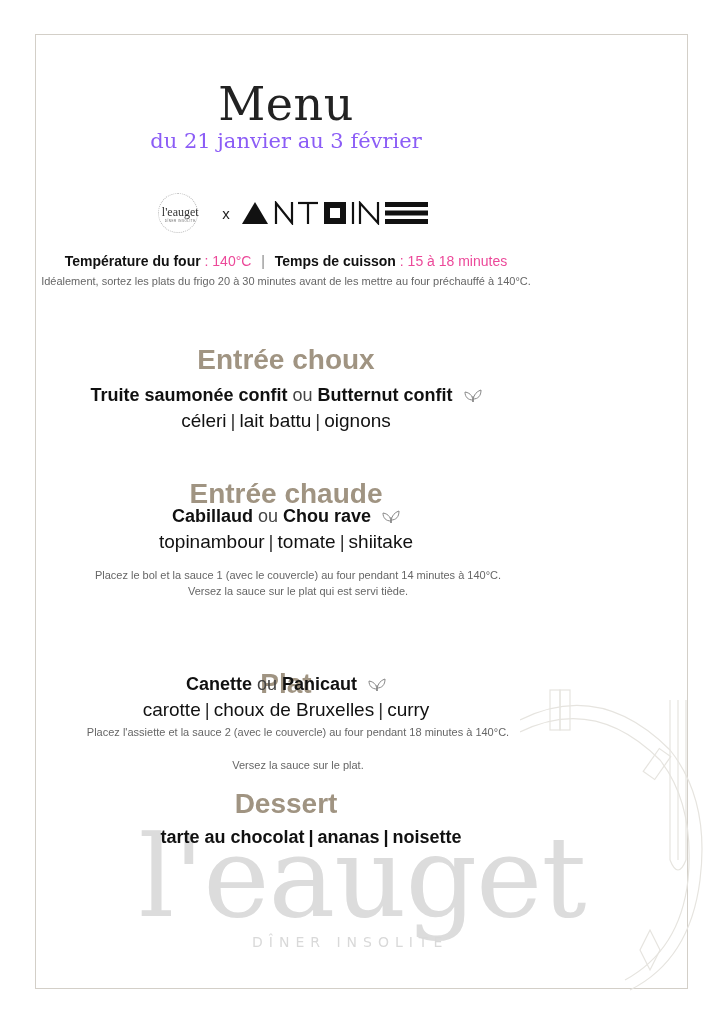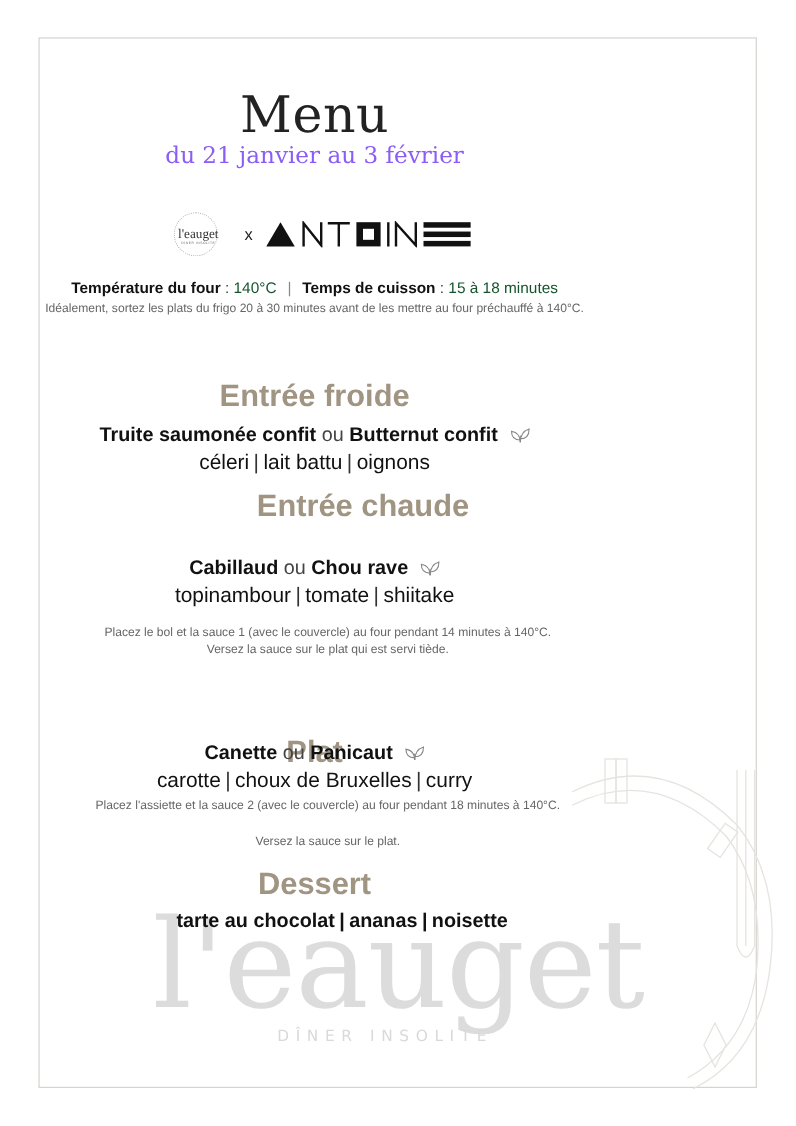--- a/index.html
+++ b/index.html
@@ -13,21 +13,21 @@
   .logos { top: 193px; height: 40px; display: flex; justify-content: center; align-items: center; }
   .leauget-logo { position: relative; width: 60px; height: 40px; display: flex; align-items: center; justify-content: center; margin-left: 6px; }
   .leauget-logo .ring { position: absolute; left: 8px; top: 0; width: 40px; height: 40px; border: 1.5px dotted #bbb; border-radius: 50%; box-sizing: border-box; }
   .leauget-logo .txt { position: relative; font-family: "Liberation Serif", serif; font-size: 12px; color: #333; top: -1px; }
   .leauget-logo .sub { position: absolute; font-family: "Liberation Sans", sans-serif; font-size: 3px; color: #666; top: 26px; letter-spacing: 0.5px; }
   .x-sep { font-family: "Liberation Sans", sans-serif; font-size: 15px; color: #222; margin: 0 12px 0 12px; }
   .antoine { display: flex; align-items: center; height: 24px; }
 
   .oven-line { top: 253px; font-size: 14px; color: #111; }
   .oven-line b { font-weight: bold; }
-  .oven-line .light { color: #14532d; font-weight: normal; margin-top: 40px; }
+  .oven-line .light { color: #ec4899; font-weight: normal; margin-top: 40px; }
   .oven-line .pipe { color: #888; margin: 0 6px; }
   .hint { top: 275px; font-size: 11px; color: #666; }
 
   .sec-title { font-family: "Liberation Sans", sans-serif; font-weight: bold; font-size: 28px; color: #a09482; line-height: 32px; }
   .dishes { font-size: 18px; color: #111; line-height: 24px; text-align: center; }
   .dishes b { font-weight: bold; }
   .dishes .ou { font-weight: normal; color: #444; }
   .leaf { display: inline-block; vertical-align: middle; margin-left: 6px; }
   .ingr { font-size: 19px; color: #111; line-height: 24px; }
   .ingr .bar { color: #333; margin: 0 4px; }
@@ -91,38 +91,38 @@
 
 <div class="center oven-line">
   <b>Température du four</b>
   <span class="light">: 140°C</span>
   <span class="pipe">|</span>
   <b>Temps de cuisson</b>
   <span class="light">: 15 à 18 minutes</span>
 </div>
 <div class="center hint">Idéalement, sortez les plats du frigo 20 à 30 minutes avant de les mettre au four préchauffé à 140°C.</div>
 
-<div class="center sec-title" style="top:344px;">Entrée froide</div>
+<div class="center sec-title" style="top:344px;">Entrée choux</div>
 <div class="center dishes" style="top:383px;">
   <b>Truite saumonée confit</b>
   <span class="ou">ou</span>
   <b>Butternut confit</b>
   <svg class="leaf" width="18" height="14" viewBox="0 0 18 14">
       <g fill="none" stroke="#888" stroke-width="1">
         <path d="M9 13 C9 8 7 4 1 3 C1 8 4 11 9 11"></path>
         <path d="M9 13 C9 8 11 3 17 1 C17 7 14 10 9 10"></path>
         <path d="M9 13 L9 7"></path>
       </g>
     </svg>
 </div>
 <div class="center ingr" style="top:409px;">
   <span>céleri</span><span class="bar">|</span><span>lait battu</span><span class="bar">|</span><span>oignons</span>
 </div>
 
-<div class="center sec-title" style="top:444px;padding-left:44px;">Entrée chaude</div>
+<div class="center sec-title" style="top:478px;">Entrée chaude</div>
 <div class="center dishes" style="top:504px;">
   <b>Cabillaud</b>
   <span class="ou">ou</span>
   <b>Chou rave</b>
   <svg class="leaf" width="18" height="14" viewBox="0 0 18 14">
       <g fill="none" stroke="#888" stroke-width="1">
         <path d="M9 13 C9 8 7 4 1 3 C1 8 4 11 9 11"></path>
         <path d="M9 13 C9 8 11 3 17 1 C17 7 14 10 9 10"></path>
         <path d="M9 13 L9 7"></path>
       </g>

